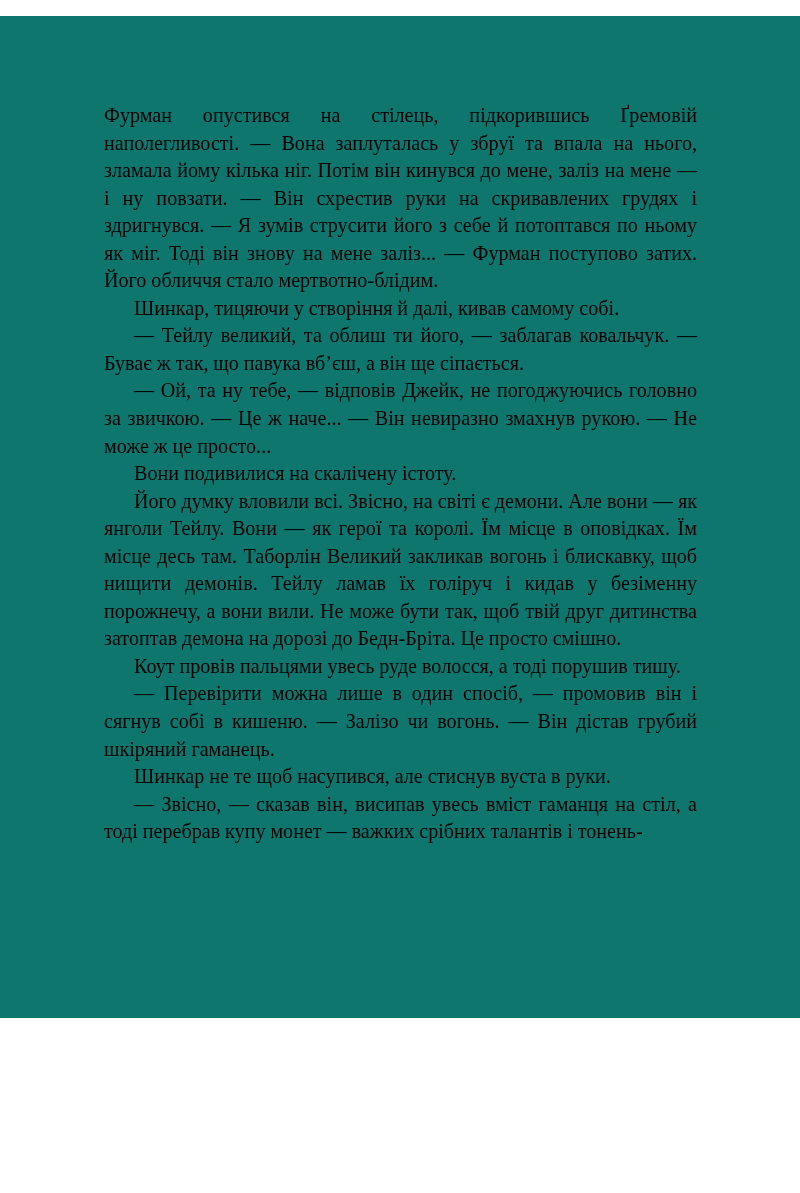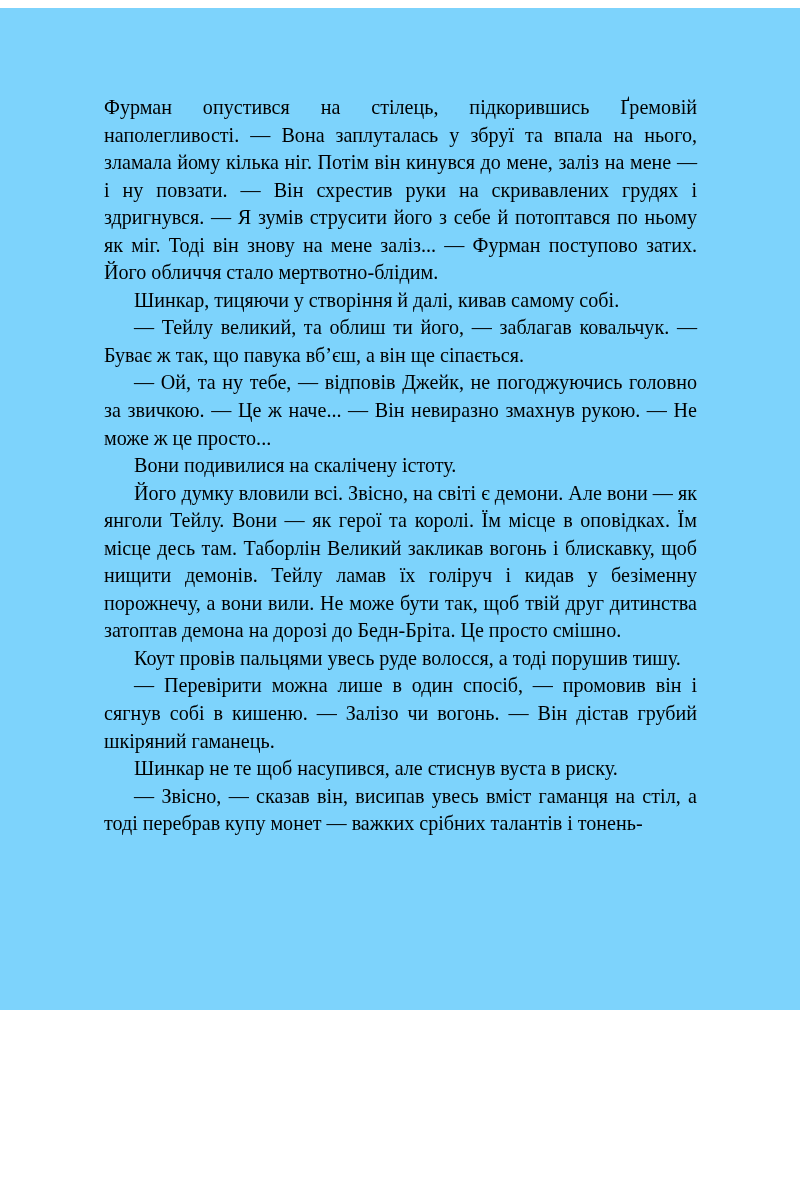--- a/index.html
+++ b/index.html
@@ -10,22 +10,22 @@
   }
   body {
     font-family: "Liberation Serif", "DejaVu Serif", serif;
     color: #000000;
   }
 
   .page {
     position: relative;
     width: 800px;
     height: 1002px;
-    margin: 8px auto;
-    background: #7dd3fc;
+    margin: 16px auto;
+    background: #0f766e;
     overflow: hidden;
     box-sizing: border-box;
   }
 
   .text-block {
     position: absolute;
     left: 104px;
     top: 86px;
     width: 593px;
   }
@@ -66,19 +66,19 @@
 
   <div class="text-block">
     <p class="para continued">Фурман опустився на стілець, підкорившись Ґремовій наполегливості. — Вона заплуталась у збруї та впала на нього, зламала йому кілька ніг. Потім він кинувся до мене, заліз на мене — і ну повзати. — Він схрестив руки на скривавлених грудях і здригнувся. — Я зумів струсити його з себе й потоптався по ньому як міг. Тоді він знову на мене заліз... — Фурман поступово затих. Його обличчя стало мертвотно-блідим.</p>
     <p class="para">Шинкар, тицяючи у створіння й далі, кивав самому собі.</p>
     <p class="para">— Тейлу великий, та облиш ти його, — заблагав ковальчук. — Буває ж так, що павука вб’єш, а він ще сіпається.</p>
     <p class="para">— Ой, та ну тебе, — відповів Джейк, не погоджуючись головно за звичкою. — Це ж наче... — Він невиразно змахнув рукою. — Не може ж це просто...</p>
     <p class="para">Вони подивилися на скалічену істоту.</p>
     <p class="para">Його думку вловили всі. Звісно, на світі є демони. Але вони — як янголи Тейлу. Вони — як герої та королі. Їм місце в оповідках. Їм місце десь там. Таборлін Великий закликав вогонь і блискавку, щоб нищити демонів. Тейлу ламав їх голіруч і кидав у безіменну порожнечу, а вони вили. Не може бути так, щоб твій друг дитинства затоптав демона на дорозі до Бедн-Бріта. Це просто смішно.</p>
     <p class="para">Коут провів пальцями увесь руде волосся, а тоді порушив тишу.</p>
     <p class="para">— Перевірити можна лише в один спосіб, — промовив він і сягнув собі в кишеню. — Залізо чи вогонь. — Він дістав грубий шкіряний гаманець.</p>
-    <p class="para">Шинкар не те щоб насупився, але стиснув вуста в риску.</p>
+    <p class="para">Шинкар не те щоб насупився, але стиснув вуста в руки.</p>
     <p class="para">— Звісно, — сказав він, висипав увесь вміст гаманця на стіл, а тоді перебрав купу монет — важких срібних талантів і тонень-</p>
   </div>
 
   <div class="page-number">30</div>
 
 </div>
 
 </body></html>

